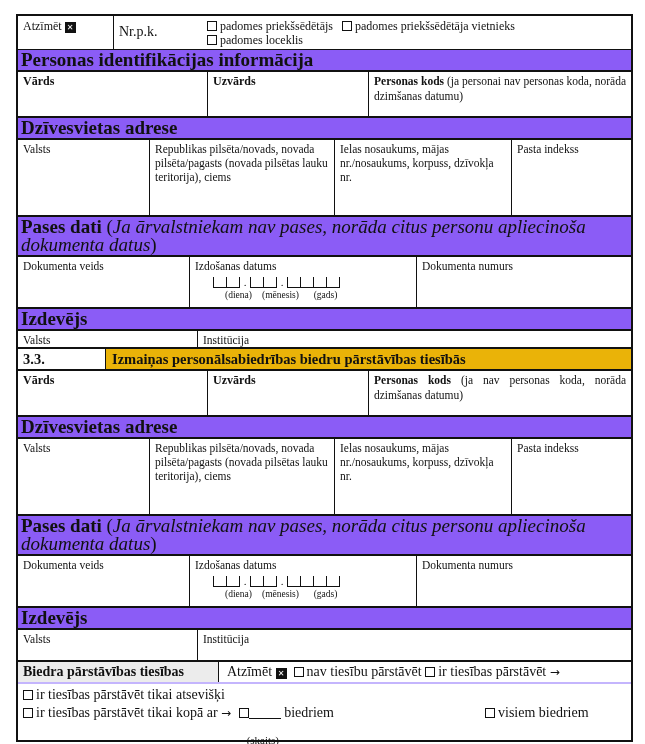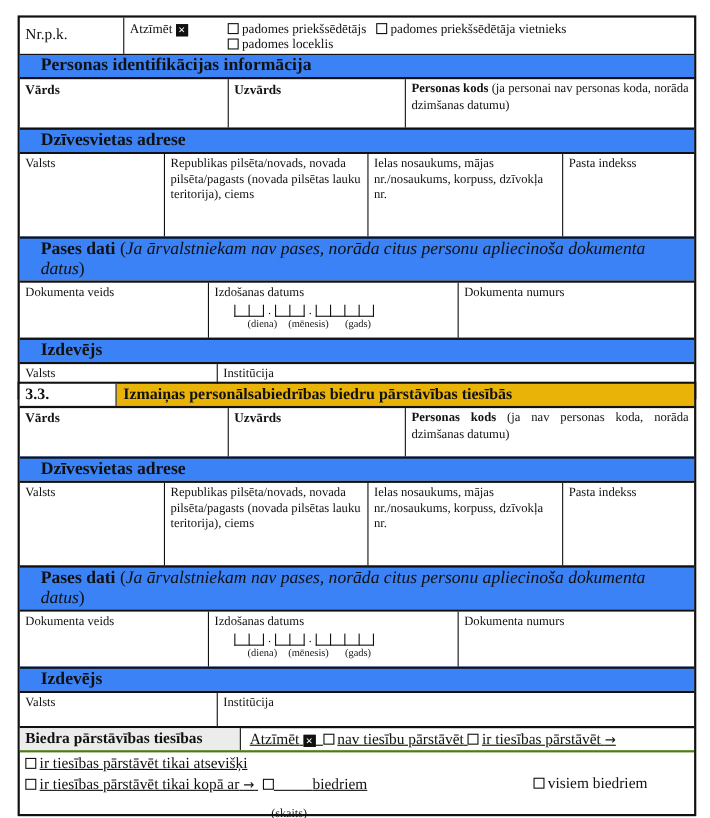--- a/index.html
+++ b/index.html
@@ -3,51 +3,51 @@
 <meta charset="utf-8">
 <style>
   html,body{margin:0;padding:0;background:#fff;}
   body{width:645px;height:744px;position:relative;overflow:hidden;
        font-family:"Liberation Serif","DejaVu Serif",serif;color:#111;font-size:12px;}
   .block{position:absolute;left:16px;width:613px;border:2px solid #111;box-sizing:content-box;}
   .row{position:relative;display:flex;border-top:1px solid #111;}
   .row.first{border-top:none;}
   .cell{box-sizing:border-box;padding:2px 5px;border-left:1px solid #111;}
   .cell:first-child{border-left:none;}
-  .hdr{background:#3b82f6;font-weight:bold;font-size:16px;padding:1px 19px;line-height:18px;border-top:2px solid #111;}
+  .hdr{background:#8b5cf6;font-weight:bold;font-size:19px;padding:1px 3px;line-height:18px;border-top:2px solid #111;}
   .hdr .it{font-weight:normal;font-style:italic;}
   .hdr .pl{font-weight:normal;}
   b{font-weight:bold;}
   .cb{display:inline-block;width:8px;height:8px;border:1px solid #111;vertical-align:-1px;margin-right:3px;background:#fff;}
   .cbx{display:inline-block;width:9px;height:9px;border:1px solid #111;background:#111;color:#fff;font-size:8px;line-height:9px;text-align:center;vertical-align:0px;font-family:"DejaVu Sans",sans-serif;font-weight:bold;}
   .small{font-size:11.5px;line-height:14px;}
   .just{text-align:justify;}
   .date{position:relative;margin-top:4px;margin-left:18px;height:26px;font-size:11px;}
   .date .seg{display:inline-block;position:relative;}
   .date .box{display:inline-block;width:12px;height:10px;border-left:1px solid #111;border-bottom:1px solid #111;vertical-align:top;}
   .date .box.last{border-right:1px solid #111;}
   .date .dot{display:inline-block;width:10px;text-align:center;vertical-align:top;line-height:10px;}
   .date .lbl{position:absolute;top:11px;left:12px;width:100%;text-align:center;font-size:9.5px;}
   .s33{display:flex;background:#eab308;font-weight:bold;font-size:14.5px;line-height:20px;}
   .s33 .num{width:88px;background:#fff;padding-left:5px;border-right:1px solid #111;box-sizing:border-box;}
   .s33 .ttl{padding-left:6px;}
   .arrow{font-family:"DejaVu Sans",sans-serif;font-size:12px;}
-  .rights{font-size:14px;text-decoration:underline;}
+  .rights{font-size:14px;}
 </style>
 </head>
 <body>
 
 <div class="block" style="top:14px;">
   <div class="row first" style="height:33px;">
-    <div class="cell" style="width:94px;font-size:14px;padding-top:8px;">
-      <span>Nr.p.k.</span>
-    </div>
     <div class="cell" style="width:95px;font-size:12px;padding-top:3px;">
       <span>Atzīmēt</span>
       <span class="cbx">✕</span>
+    </div>
+    <div class="cell" style="width:94px;font-size:14px;padding-top:8px;">
+      <span>Nr.p.k.</span>
     </div>
     <div style="padding:3px 0 0 0;font-size:12px;line-height:14px;">
       <span><span class="cb"></span><span>padomes priekšsēdētājs</span></span>
       &nbsp;&nbsp;<span><span class="cb"></span><span>padomes priekšsēdētāja vietnieks</span></span><br>
       <span><span class="cb"></span><span>padomes loceklis</span></span>
     </div>
   </div>
   <div class="hdr" style="border-top:1px solid #111;">Personas identifikācijas informācija</div>
   <div class="row" style="height:44px;border-top:2px solid #111;">
     <div class="cell" style="width:189px;"><b>Vārds</b></div>
@@ -126,21 +126,21 @@
       <span>Biedra pārstāvības tiesības</span>
     </div>
     <div class="cell rights" style="flex:1;line-height:16px;padding-left:8px;white-space:nowrap;">
       <span>Atzīmēt</span>
       <span class="cbx">✕</span>
       &nbsp;<span><span class="cb"></span><span>nav tiesību pārstāvēt</span></span>
       <span><span class="cb"></span><span>ir tiesības pārstāvēt</span></span>
       <span class="arrow">→</span>
     </div>
   </div>
-  <div class="row rights" style="border-top:2px solid #4d7c0f;height:52px;display:block;padding:2px 5px;line-height:18px;position:relative;">
+  <div class="row rights" style="border-top:2px solid #c4b5fd;height:52px;display:block;padding:2px 5px;line-height:18px;position:relative;">
     <div><span class="cb"></span><span>ir tiesības pārstāvēt tikai atsevišķi</span></div>
     <div style="position:relative;">
       <span class="cb"></span><span>ir tiesības pārstāvēt tikai kopā ar</span>
       <span class="arrow">→</span>
       <span class="cb" style="margin-left:4px;margin-right:0;"></span><span style="display:inline-block;width:32px;border-bottom:1px solid #111;height:14px;vertical-align:-2px;position:relative;"><span style="position:absolute;top:30px;left:-2px;font-size:11px;line-height:12px;">(skaits)</span></span>
       <span>biedriem</span>
       <span style="position:absolute;left:462px;"><span class="cb"></span><span>visiem biedriem</span></span>
     </div>
   </div>
 </div>

